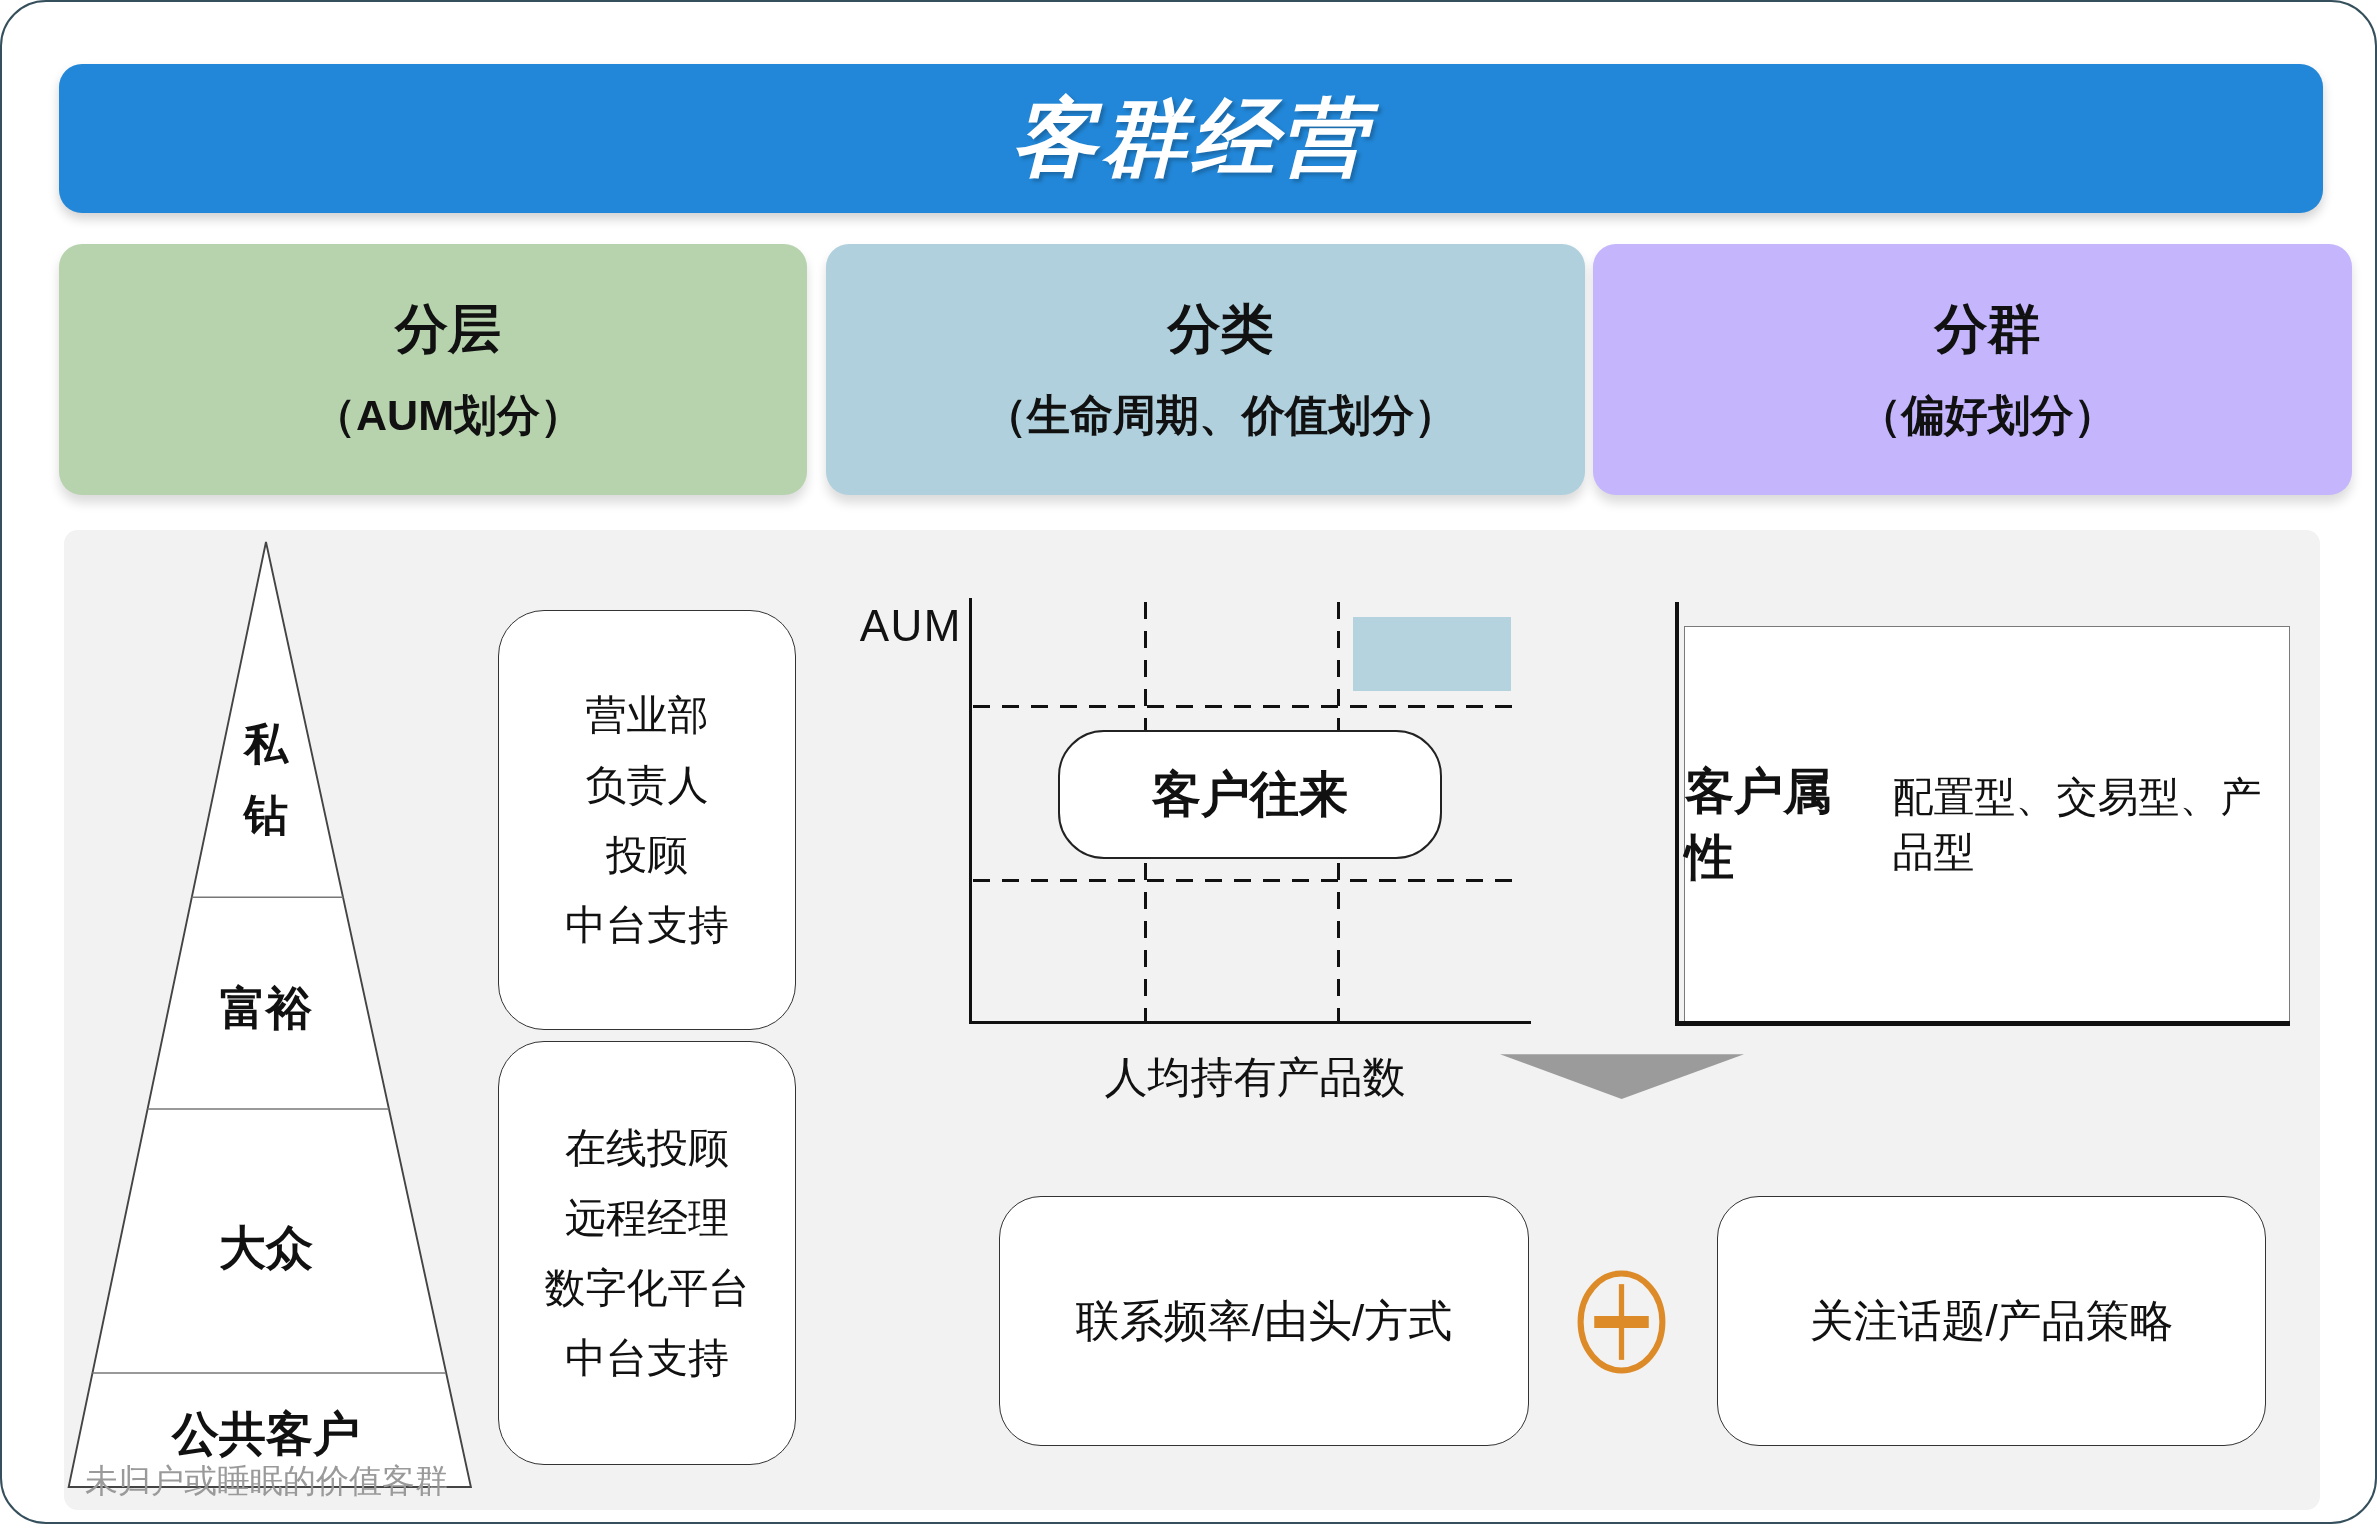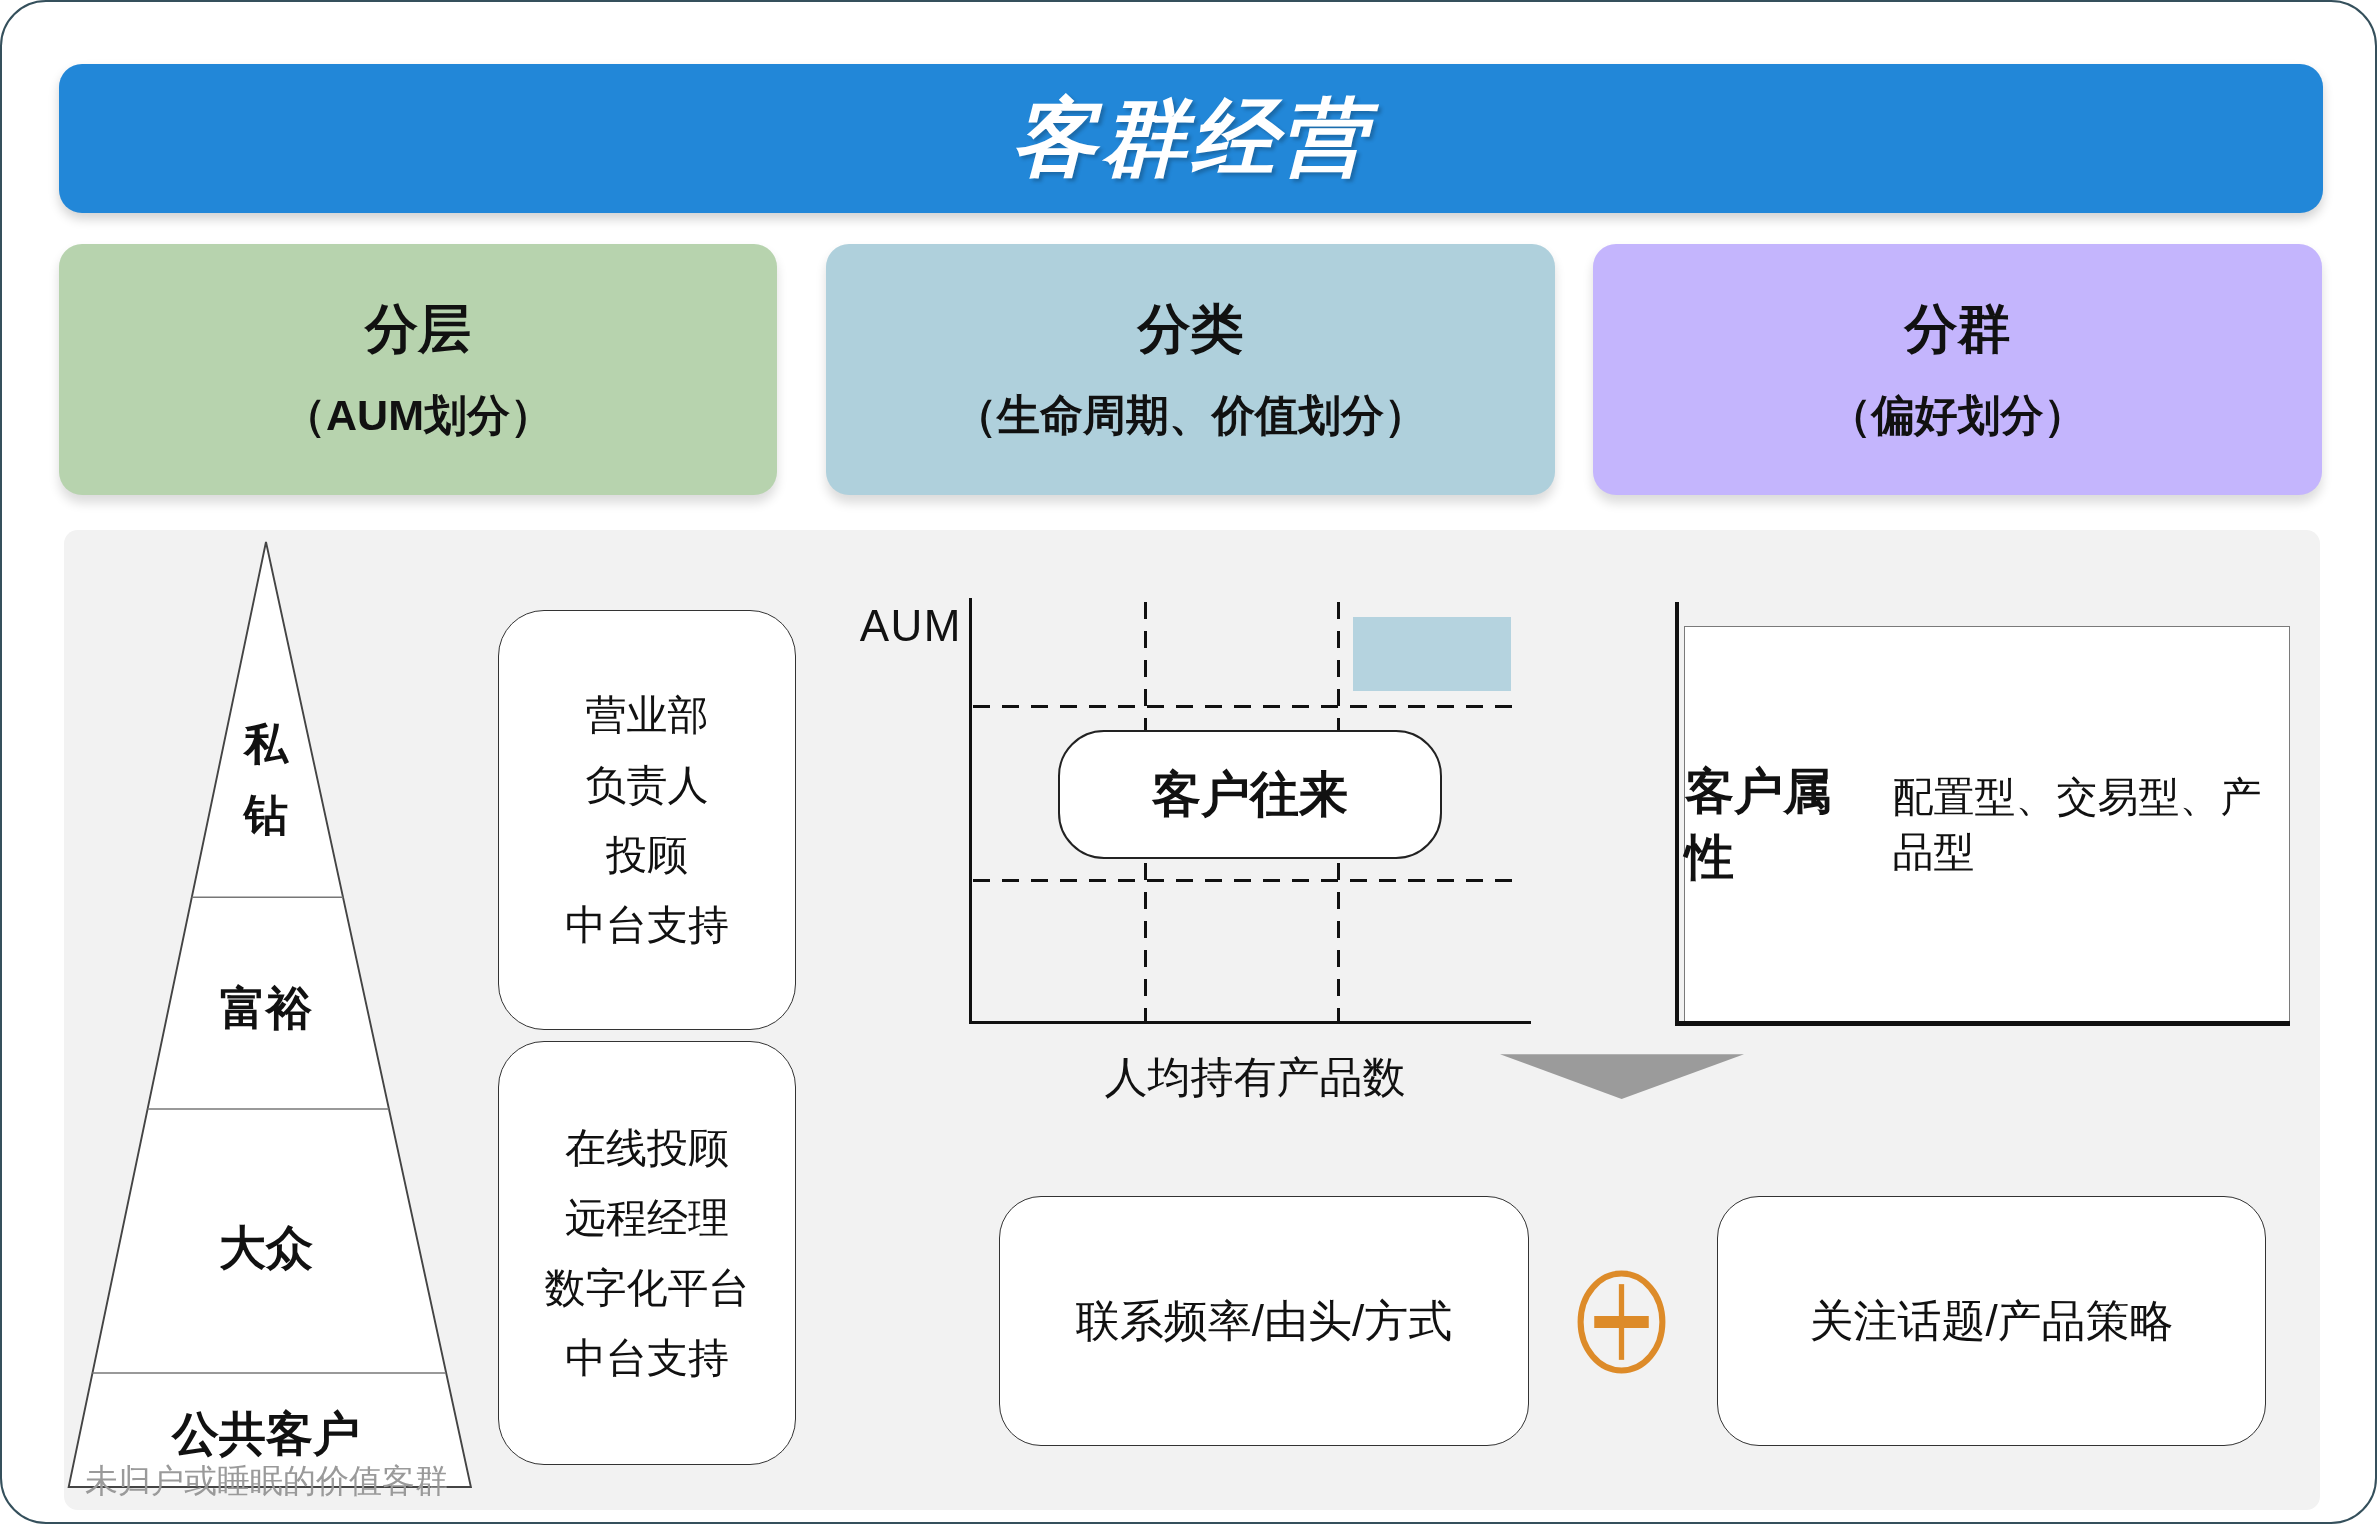--- a/index.html
+++ b/index.html
@@ -28,20 +28,21 @@
     letter-spacing:4.6px;
     text-shadow:3px 3px 3.8px rgba(0,0,0,.22);
   }
 
   
   .cat{
     top:242px;height:251px;border-radius:23px;
     display:flex;flex-direction:column;align-items:center;justify-content:center;
     gap:21px;
     box-shadow:0 7.6px 10.6px rgba(0,0,0,.14);
+    padding-left:30px;
   }
   .cat-green{left:57px;width:718px;background:#b7d3ae;}
   .cat-blue{left:824px;width:729px;background:#afd0dc;}
   .cat-pink{left:1591px;width:729px;background:#c4b5fd;}
   .cat-title{font-size:53px;font-weight:bold;}
   .cat-sub{font-size:43px;font-weight:bold;}
 
   
   .panel{
     left:62px;top:528px;width:2256px;height:980px;

